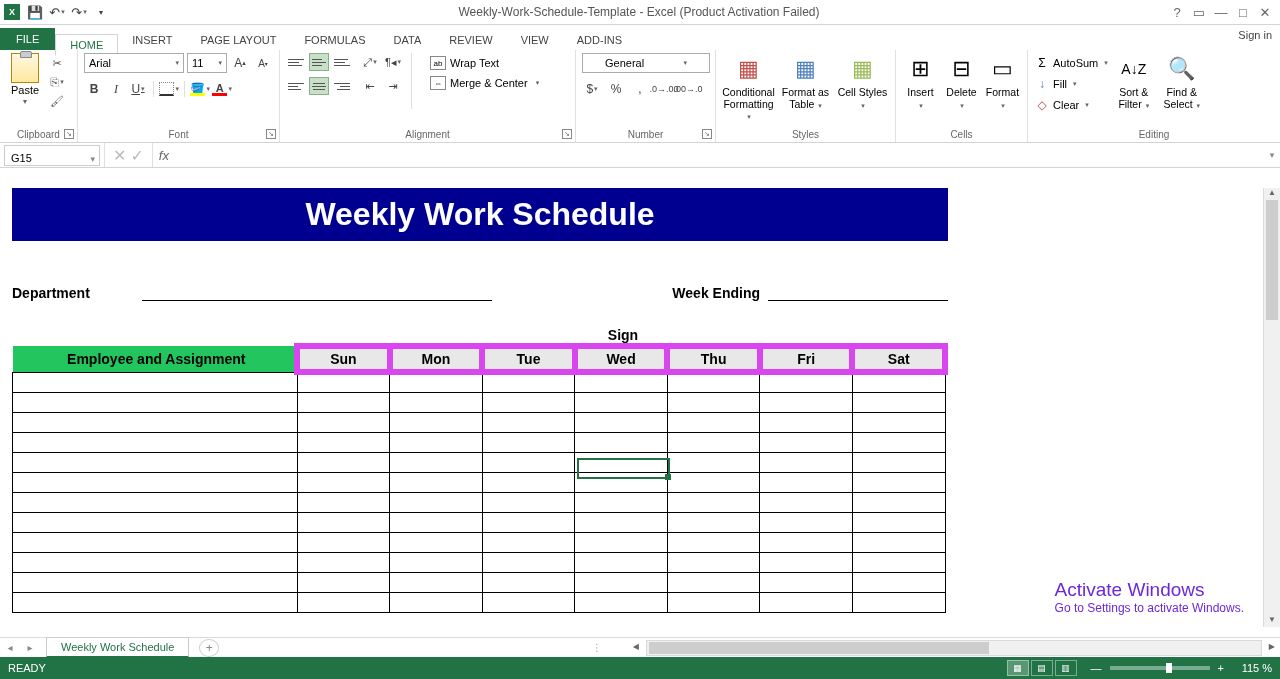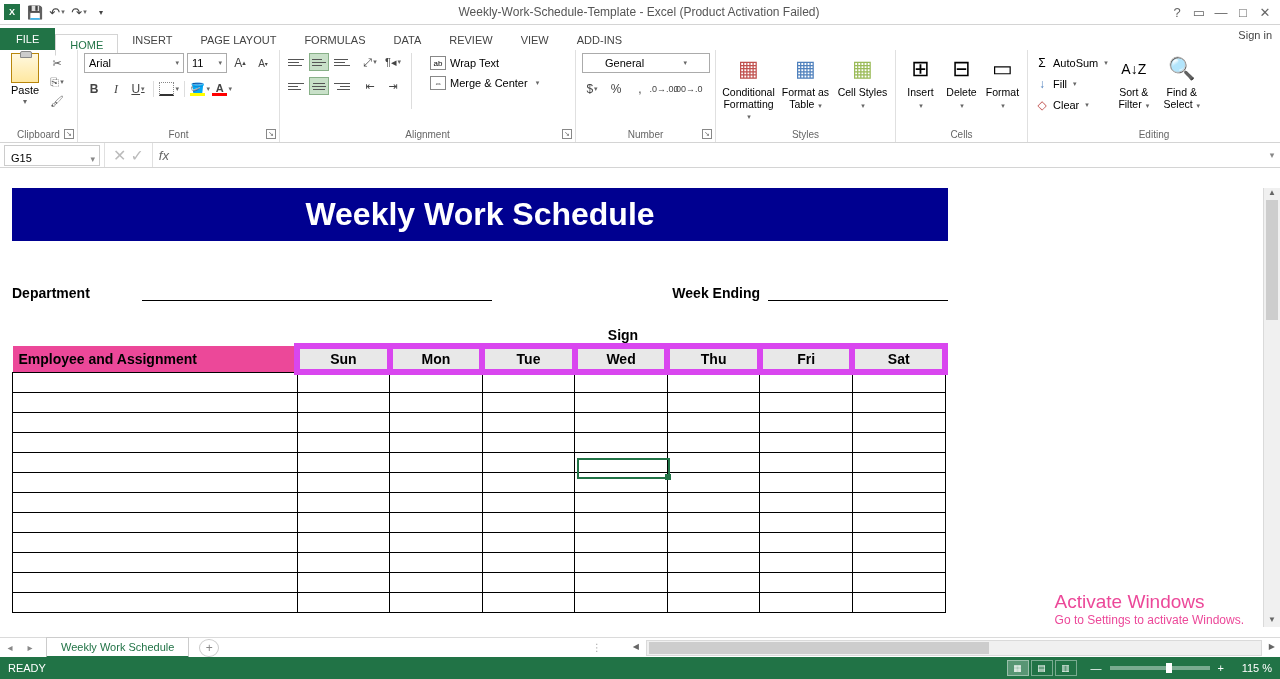--- a/index.html
+++ b/index.html
@@ -82,21 +82,21 @@
 .ws-meta { display: flex; width: 936px; font-family: Arial; font-weight: bold; font-size: 14px; }
 .ws-meta .dept-lbl { width: 130px; }
 .ws-meta .dept-line { width: 350px; border-bottom: 1px solid #000; }
 .ws-meta .spacer { flex: 1; }
 .ws-meta .we-lbl { width: 110px; text-align: right; padding-right: 8px; }
 .ws-meta .we-line { width: 180px; border-bottom: 1px solid #000; }
 .ws-hours { width: 936px; font-family: Arial; font-weight: bold; font-size: 14px; text-align: center; margin-top: 26px; }
 .ws-hours-inner { margin-left: 286px; width: 650px; }
 .ws-table { border-collapse: collapse; width: 936px; font-family: Arial; font-size: 13px; }
 .ws-table th { border: 6px solid #d946ef; background: #e8e8e8; font-weight: bold; padding: 2px 0; font-size: 14px; }
-.ws-table th.emp { border: none; background: #ec4899; text-align: left; padding-left: 6px; }
+.ws-table th.emp { border: none; background: #22c55e; text-align: center; padding-left: 6px; }
 .ws-table td { border: 1px solid #000; height: 20px; }
 .ws-table .col-emp { width: 286px; }
 .ws-table .col-day { width: 93px; }
 .selected-cell { position: absolute; border: 2px solid #217346; background: transparent; pointer-events: none; }
 .selected-cell::after { content: ''; position: absolute; right: -3px; bottom: -3px; width: 6px; height: 6px; background: #217346; }
 
 .vscroll { position: absolute; top: 20px; right: 0; bottom: 10px; width: 17px; background: #f0f0f0; border-left: 1px solid #dadada; }
 .vscroll .thumb { position: absolute; top: 12px; left: 2px; right: 2px; height: 120px; background: #cdcdcd; }
 .vscroll .arr { position: absolute; left: 0; right: 0; height: 12px; font-size: 8px; text-align: center; color: #666; }
 .hscroll { position: absolute; bottom: 22px; left: 0; right: 0; height: 20px; display: flex; align-items: center; background: #fff; border-top: 1px solid #dadada; }
@@ -108,21 +108,21 @@
 
 .statusbar { position: absolute; bottom: 0; left: 0; right: 0; height: 22px; background: #217346; color: #fff; font-size: 11px; display: flex; align-items: center; padding: 0 8px; }
 .statusbar .st-left { flex: 1; }
 .statusbar .views { display: flex; gap: 2px; margin-right: 14px; }
 .statusbar .view-btn { width: 22px; height: 16px; border: 1px solid rgba(255,255,255,0.4); display: flex; align-items: center; justify-content: center; font-size: 9px; }
 .statusbar .view-btn.active { background: rgba(255,255,255,0.25); }
 .statusbar .zoom-slider { width: 100px; height: 4px; background: rgba(255,255,255,0.4); margin: 0 8px; position: relative; }
 .statusbar .zoom-slider .zthumb { position: absolute; top: -3px; left: 56px; width: 6px; height: 10px; background: #fff; }
 .statusbar .zoom-lbl { width: 48px; text-align: right; }
 
-.watermark { position: absolute; right: 36px; bottom: 52px; color: #ec4899; font-size: 19px; pointer-events: none; }
+.watermark { position: absolute; right: 36px; bottom: 64px; color: #6d28d9; font-size: 19px; pointer-events: none; }
 .watermark .wm2 { font-size: 12px; }
 </style>
 </head>
 <body>
 
 <div class="titlebar">
   <div class="qat">
     <div class="excel-logo">X</div>
     <div class="ico">💾</div>
     <div class="ico">↶<span class="dd-arr">▾</span></div>

